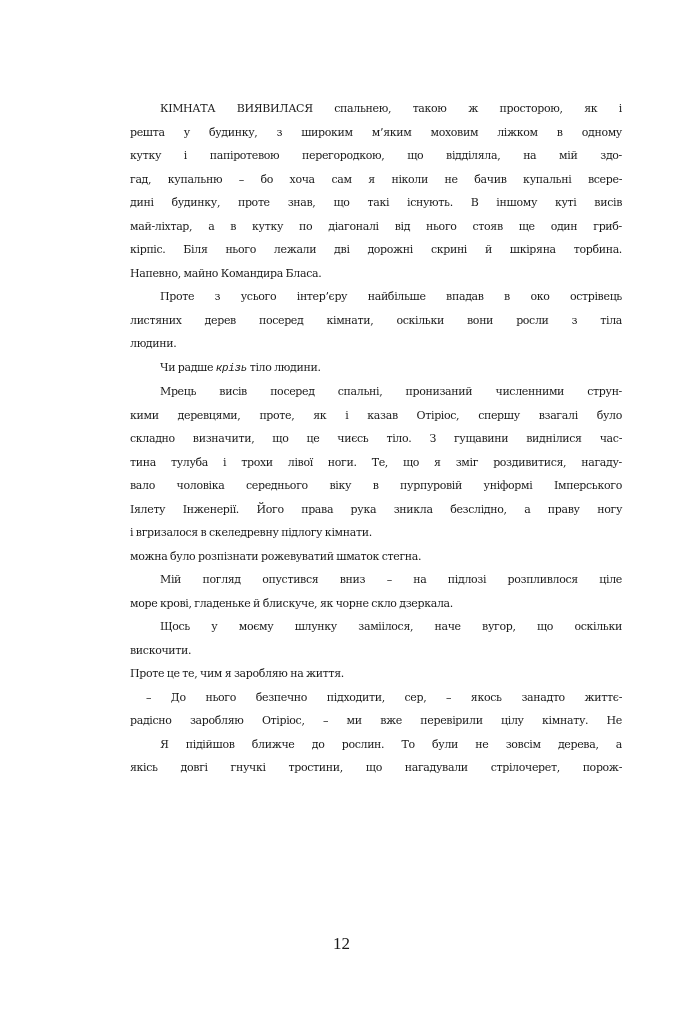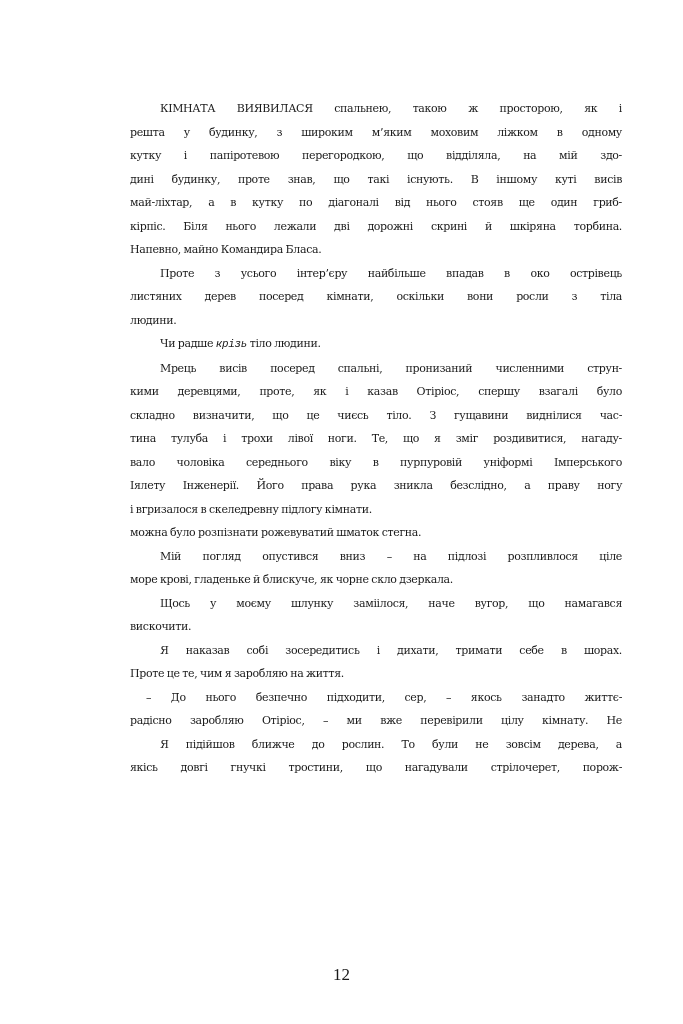--- a/index.html
+++ b/index.html
@@ -53,32 +53,32 @@
     }
     .page-number {
       position: absolute;
       left: 0;
       width: 683px;
       top: 934px;
       text-align: center;
       font-family: "Liberation Serif", "DejaVu Serif", serif;
       font-size: 17px;
       color: #1a1a1a;
-      margin-top: 31px;
     }
   </style>
 </head>
 <body>
 
 <div class="page">
 
   <p>
     <span class="line first">КІМНАТА ВИЯВИЛАСЯ спальнею, такою ж просторою, як і</span>
     <span class="line">решта у будинку, з широким м’яким моховим ліжком в одному</span>
     <span class="line">кутку і папіротевою перегородкою, що відділяла, на мій здо-</span>
+    <span class="line">гад, купальню – бо хоча сам я ніколи не бачив купальні всере-</span>
     <span class="line">дині будинку, проте знав, що такі існують. В іншому куті висів</span>
     <span class="line">май-ліхтар, а в кутку по діагоналі від нього стояв ще один гриб-</span>
     <span class="line">кірпіс. Біля нього лежали дві дорожні скрині й шкіряна торбина.</span>
     <span class="line last">Напевно, майно Командира Бласа.</span>
   </p>
 
   <p>
     <span class="line first">Проте з усього інтер’єру найбільше впадав в око острівець</span>
     <span class="line">листяних дерев посеред кімнати, оскільки вони росли з тіла</span>
     <span class="line last">людини.</span>
@@ -101,26 +101,25 @@
   <p>
     <span class="line last">можна було розпізнати рожевуватий шматок стегна.</span>
   </p>
 
   <p>
     <span class="line first">Мій погляд опустився вниз – на підлозі розпливлося ціле</span>
     <span class="line last">море крові, гладеньке й блискуче, як чорне скло дзеркала.</span>
   </p>
 
   <p>
-    <span class="line first">Щось у моєму шлунку заміілося, наче вугор, що намагався</span>
+    <span class="line first">Щось у моєму шлунку заміілося, наче вугор, що оскільки</span>
     <span class="line last">вискочити.</span>
   </p>
 
   <p>
-    <span class="line first">Я наказав собі зосередитись і дихати, тримати себе в шорах.</span>
     <span class="line last">Проте це те, чим я заробляю на життя.</span>
   </p>
 
   <p>
     <span class="line dash-first">– До нього безпечно підходити, сер, – якось занадто життє-</span>
     <span class="line">радісно заробляю Отіріос, – ми вже перевірили цілу кімнату. Не</span>
   </p>
 
   <p>
     <span class="line first">Я підійшов ближче до рослин. То були не зовсім дерева, а</span>

